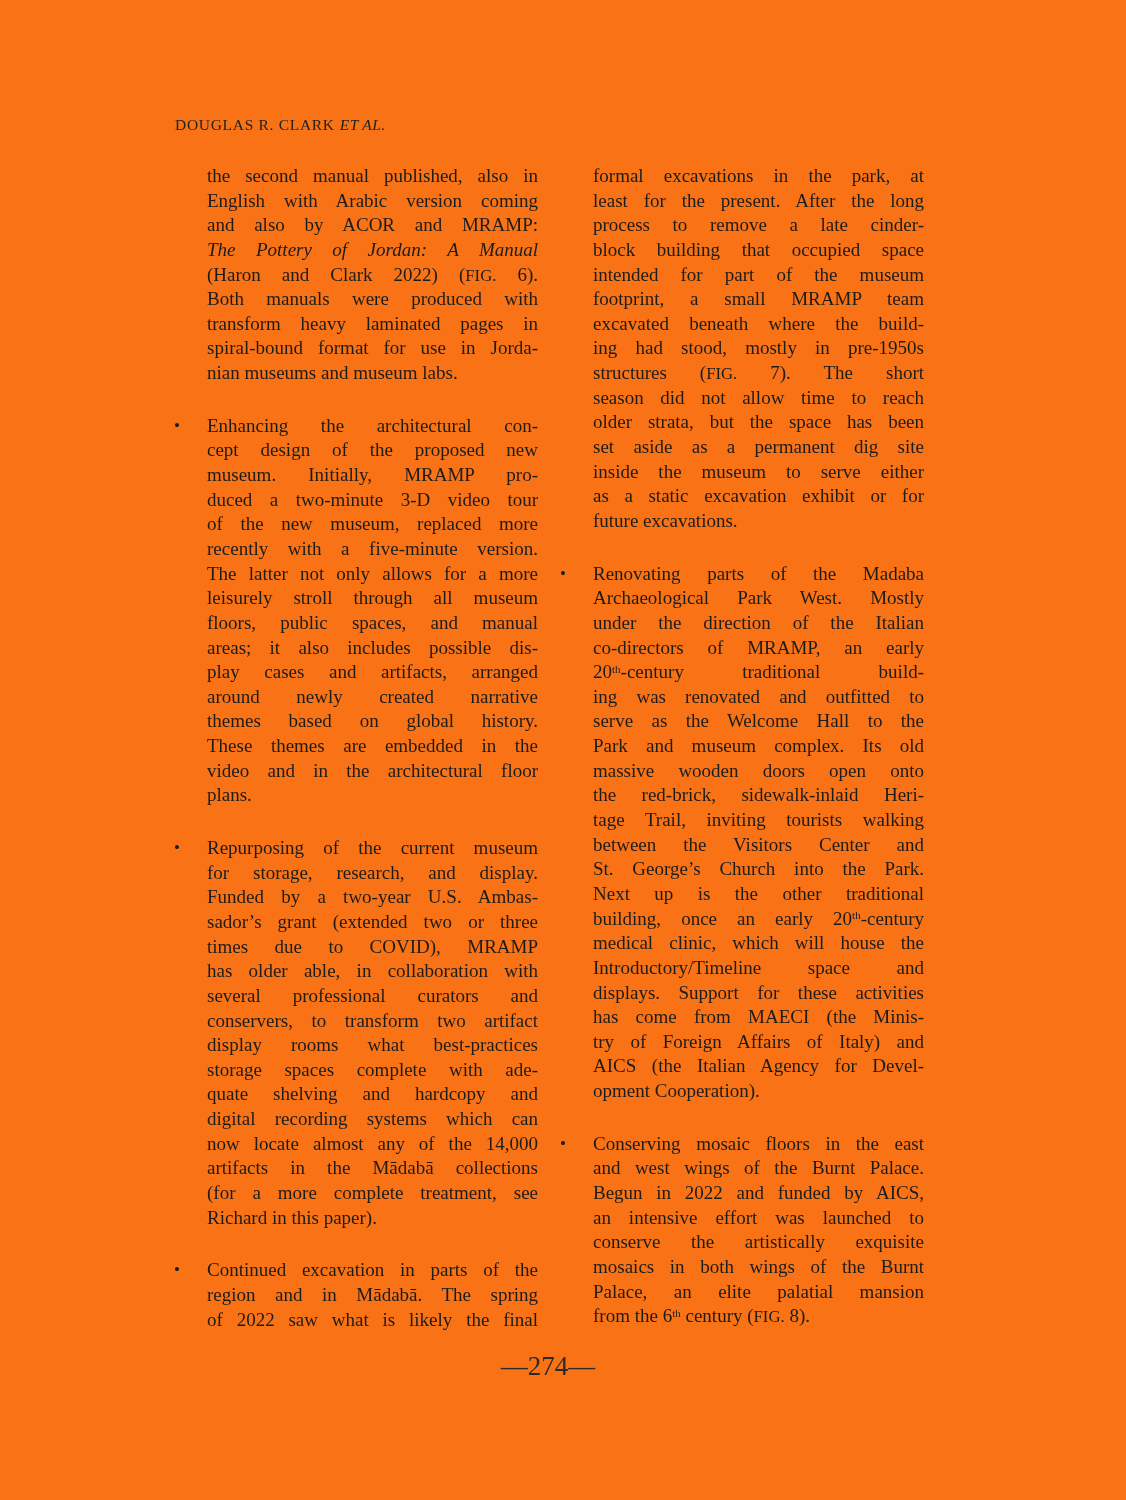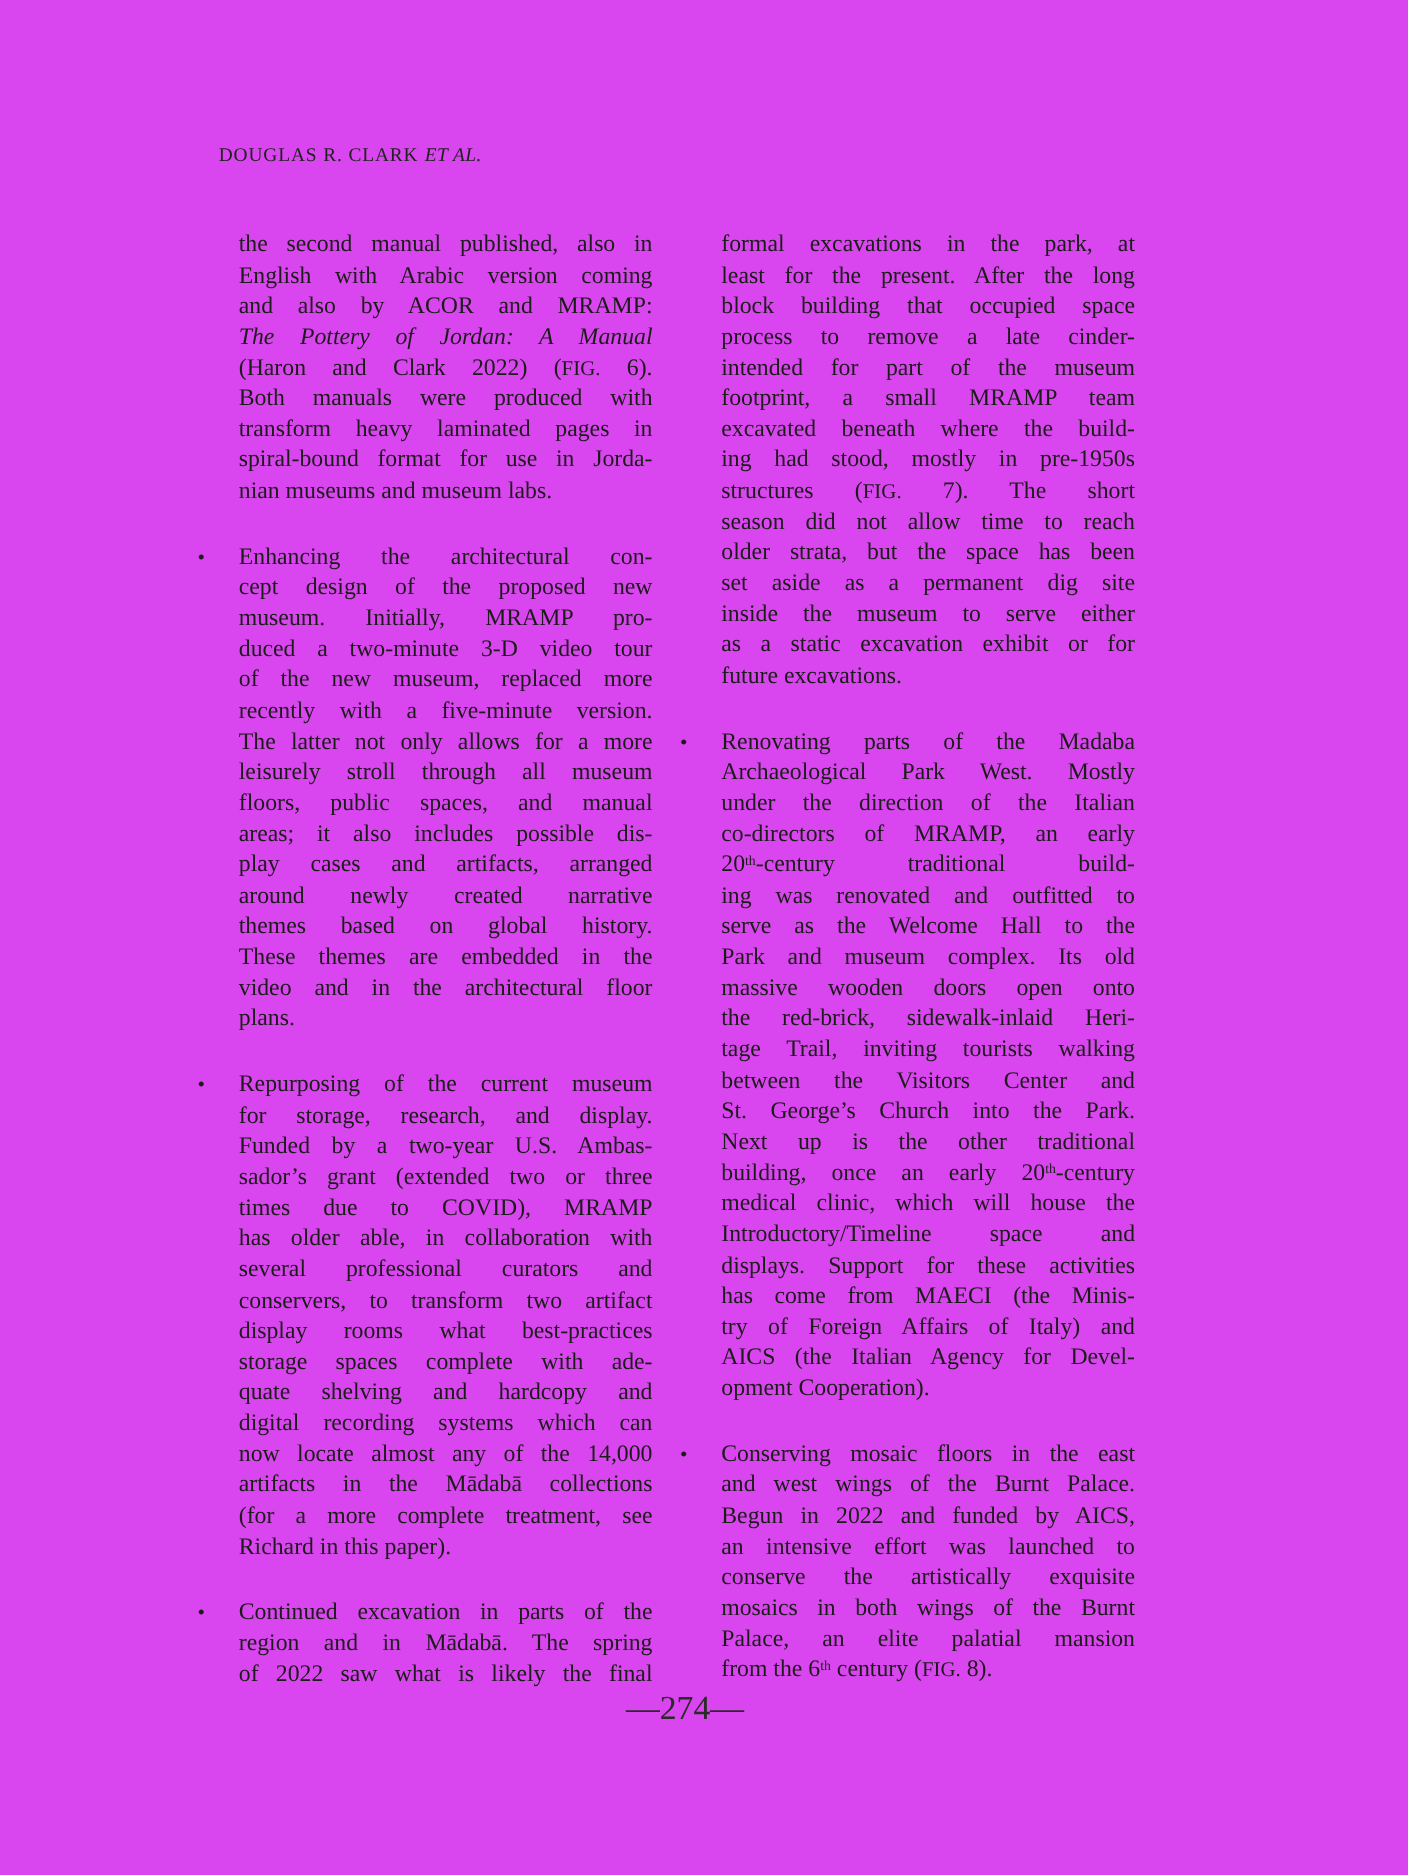--- a/index.html
+++ b/index.html
@@ -5,38 +5,37 @@
   html, body { margin: 0; padding: 0; }
   body {
     width: 1126px; height: 1500px;
     background: #ffffff;
     font-family: "Liberation Serif", serif;
     color: #1c1c1a;
   }
   .page {
     position: relative;
     width: 1126px; height: 1500px;
-    background: #d946ef;
+    background: #f97316;
     overflow: hidden;
   }
   .header {
     position: absolute;
     left: 175px; top: 116px;
     font-size: 15.5px;
     letter-spacing: 0.7px;
     color: #222220;
     white-space: nowrap;
   }
   .header .et-al { font-style: italic; margin-left: 5px; letter-spacing: 0.4px; }
   .content {
     position: absolute;
-    left: 156px; top: 164px;
+    left: 172px; top: 164px;
     display: flex;
     gap: 20px;
-    margin-top: 20px;
   }
   .col { width: 366px; }
   .block {
     position: relative;
     padding-left: 35px;
     margin-bottom: 28px;
   }
   .block:last-child { margin-bottom: 0; }
   .bullet-marker {
     position: absolute;
@@ -133,22 +132,22 @@
           <span class="bullet-marker">•</span>
           <div class="line"><span>Continued excavation in parts of the</span></div>
           <div class="line"><span>region and in Mādabā. The spring</span></div>
           <div class="line"><span>of 2022 saw what is likely the final</span></div>
         </div>
       </div>
     <div class="col" id="col-1">
         <div class="block">
           <div class="line"><span>formal excavations in the park, at</span></div>
           <div class="line"><span>least for the present. After the long</span></div>
+          <div class="line"><span>process to remove a late cinder-</span></div>
           <div class="line"><span>block building that occupied space</span></div>
-          <div class="line"><span>process to remove a late cinder-</span></div>
           <div class="line"><span>intended for part of the museum</span></div>
           <div class="line"><span>footprint, a small MRAMP team</span></div>
           <div class="line"><span>excavated beneath where the build-</span></div>
           <div class="line"><span>ing had stood, mostly in pre-1950s</span></div>
           <div class="line"><span>structures (</span><span class="sc">FIG.</span><span> 7). The short</span></div>
           <div class="line"><span>season did not allow time to reach</span></div>
           <div class="line"><span>older strata, but the space has been</span></div>
           <div class="line"><span>set aside as a permanent dig site</span></div>
           <div class="line"><span>inside the museum to serve either</span></div>
           <div class="line"><span>as a static excavation exhibit or for</span></div>

